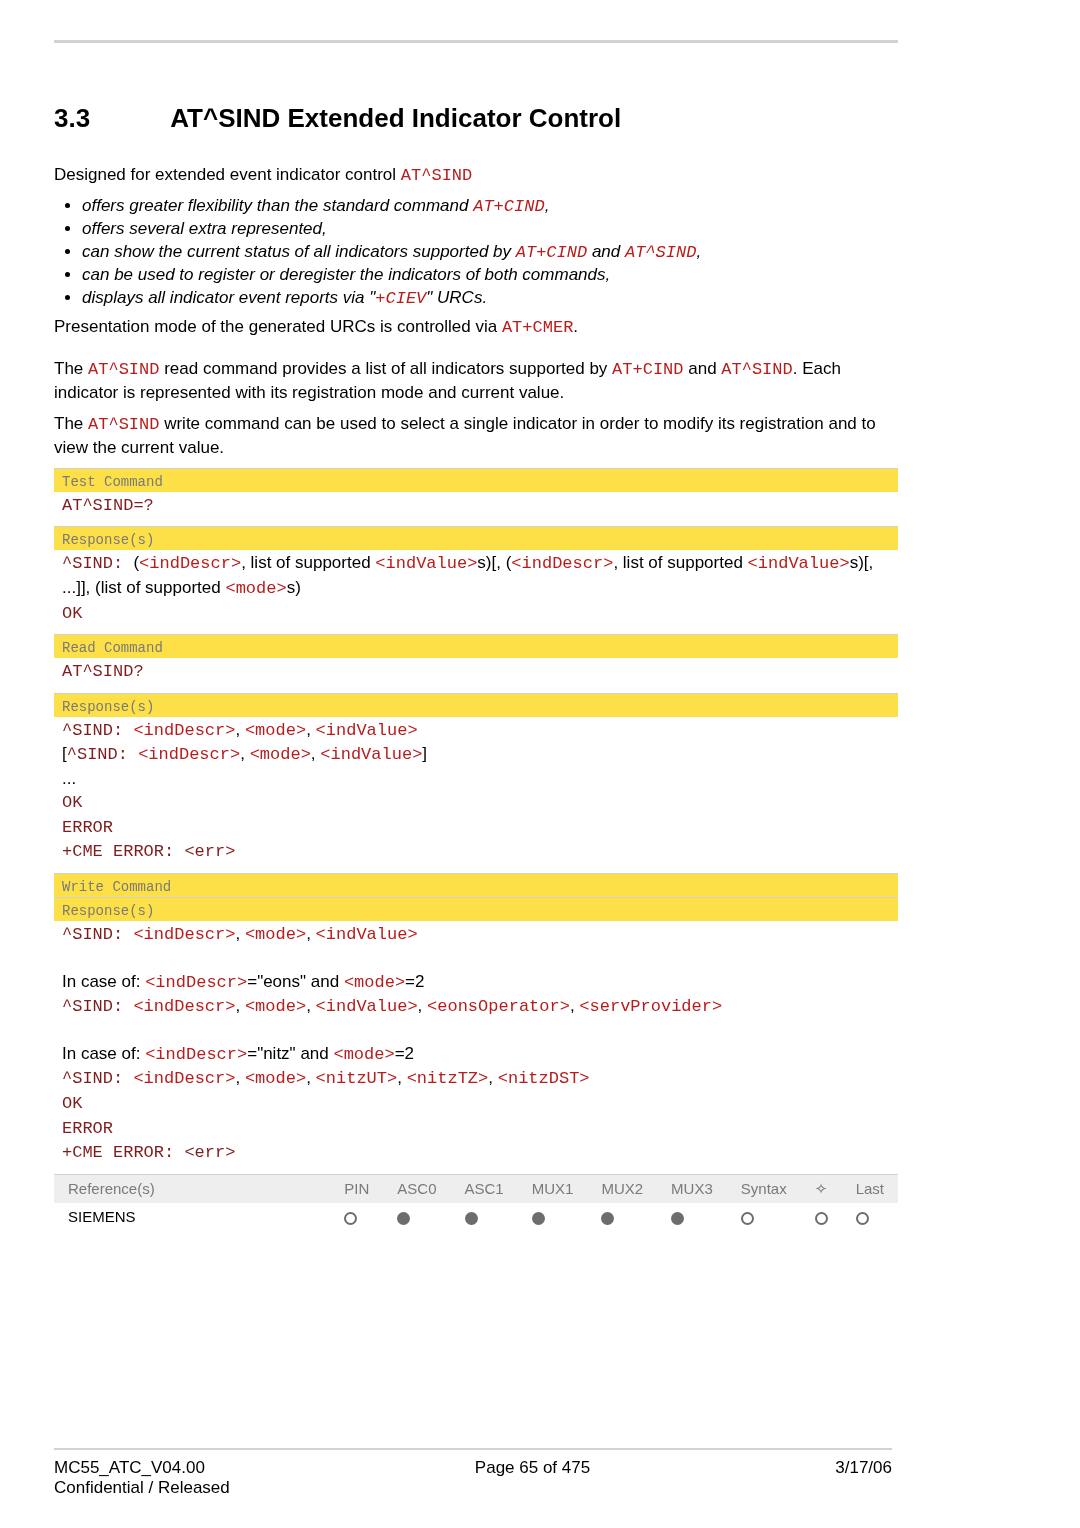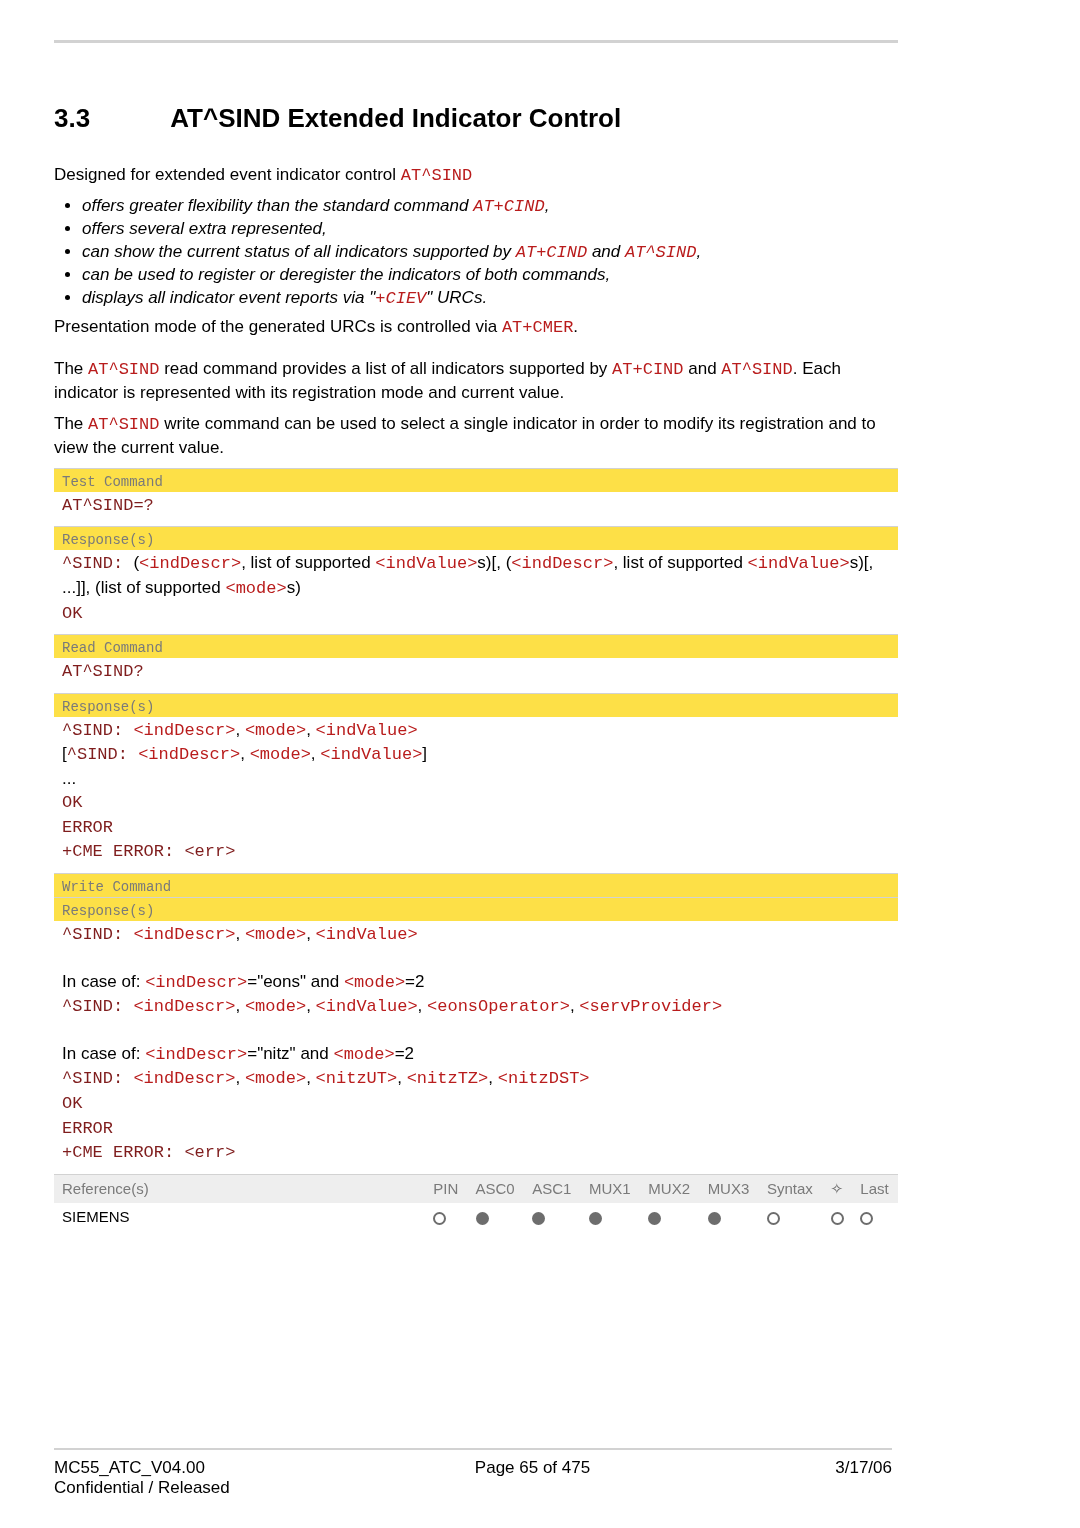--- a/index.html
+++ b/index.html
@@ -13,21 +13,21 @@
 span.mono { font-family: "Courier New", monospace; font-size: 17px; color: #7f1d1d; }
 ul.bullets { margin: 6px 0 0 0; padding-left: 28px; }
 ul.bullets li { margin: 3px 0; font-style: italic; }
 p { margin: 8px 0; line-height: 1.35; }
 .syntax-label { font-size: 18px; font-weight: 700; font-style: italic; margin-top: 20px; margin-bottom: 10px; }
 .syntax-block { margin-top: 6px; }
 .hdr { background: #fde047; font-size: 14px; color: #7a7a7a; padding: 5px 16px 2px 8px; border-top: 1px solid #d2d2d2; font-family: Liberation Mono, monospace; }
 .cell { padding: 2px 8px 8px 8px; line-height: 1.35; font-size: 17px; }
 .cell .mono, .cell .code, .cell .red { line-height: 1.45; }
 .ref-table { width: 100%; border-collapse: collapse; margin-top: 0; }
-.ref-table td, .ref-table th { padding: 5px 8px; font-size: 15px; }
+.ref-table td, .ref-table th { padding: 5px 14px; font-size: 15px; }
 .ref-table .ref-head { background: #eeeeee; color: #7a7a7a; font-weight: 400; border-top: 1px solid #d2d2d2; }
 .ref-table .ref-row { color: #000; }
 .dot-solid, .dot-open { display: inline-block; width: 13px; height: 13px; border-radius: 50%; vertical-align: middle; }
 .dot-solid { background: #6d6d6d; }
 .dot-open { background: #fff; border: 2px solid #6d6d6d; box-sizing: border-box; }
 .icon-spark { font-size: 15px; color: #6d6d6d; }
 .footer { position: absolute; left: 0; right: 6px; bottom: 30px; padding: 0 54px; }
 .footer-hr { border: none; border-top: 2px solid #d2d2d2; margin: 0 0 8px 0; }
 .footer-row { display: flex; justify-content: space-between; font-size: 17px; }
 .footer-left { text-align: left; }

